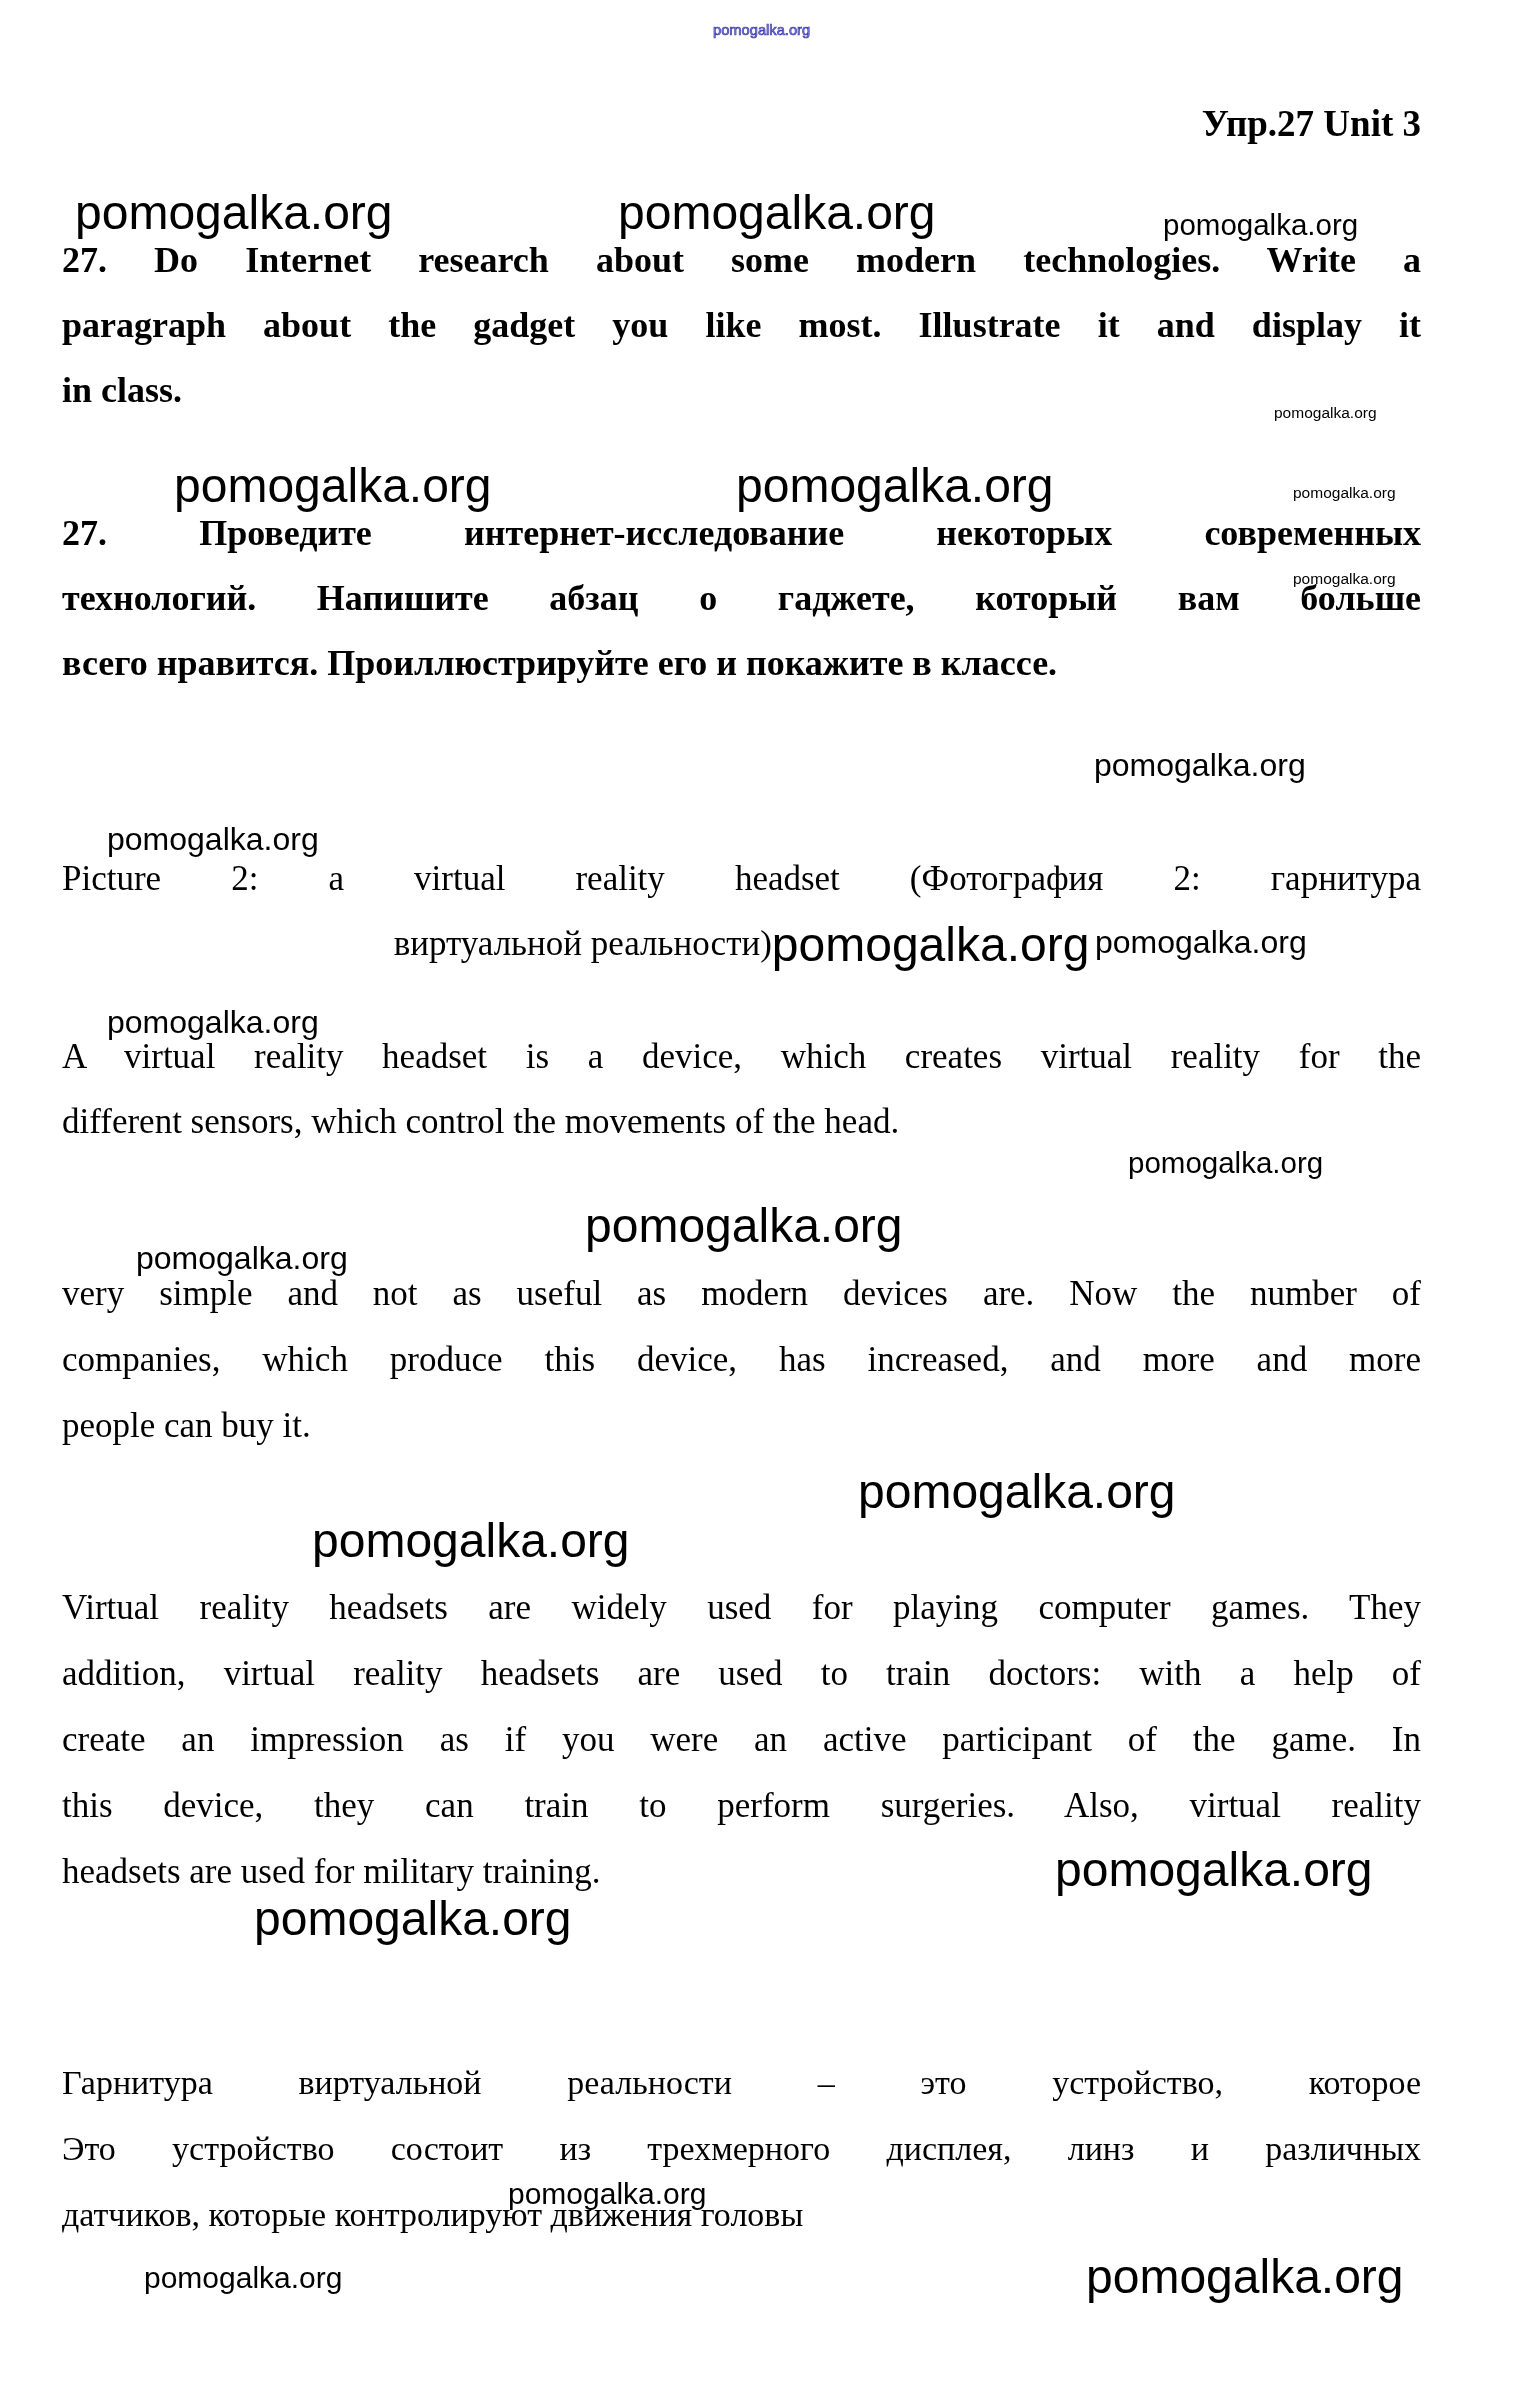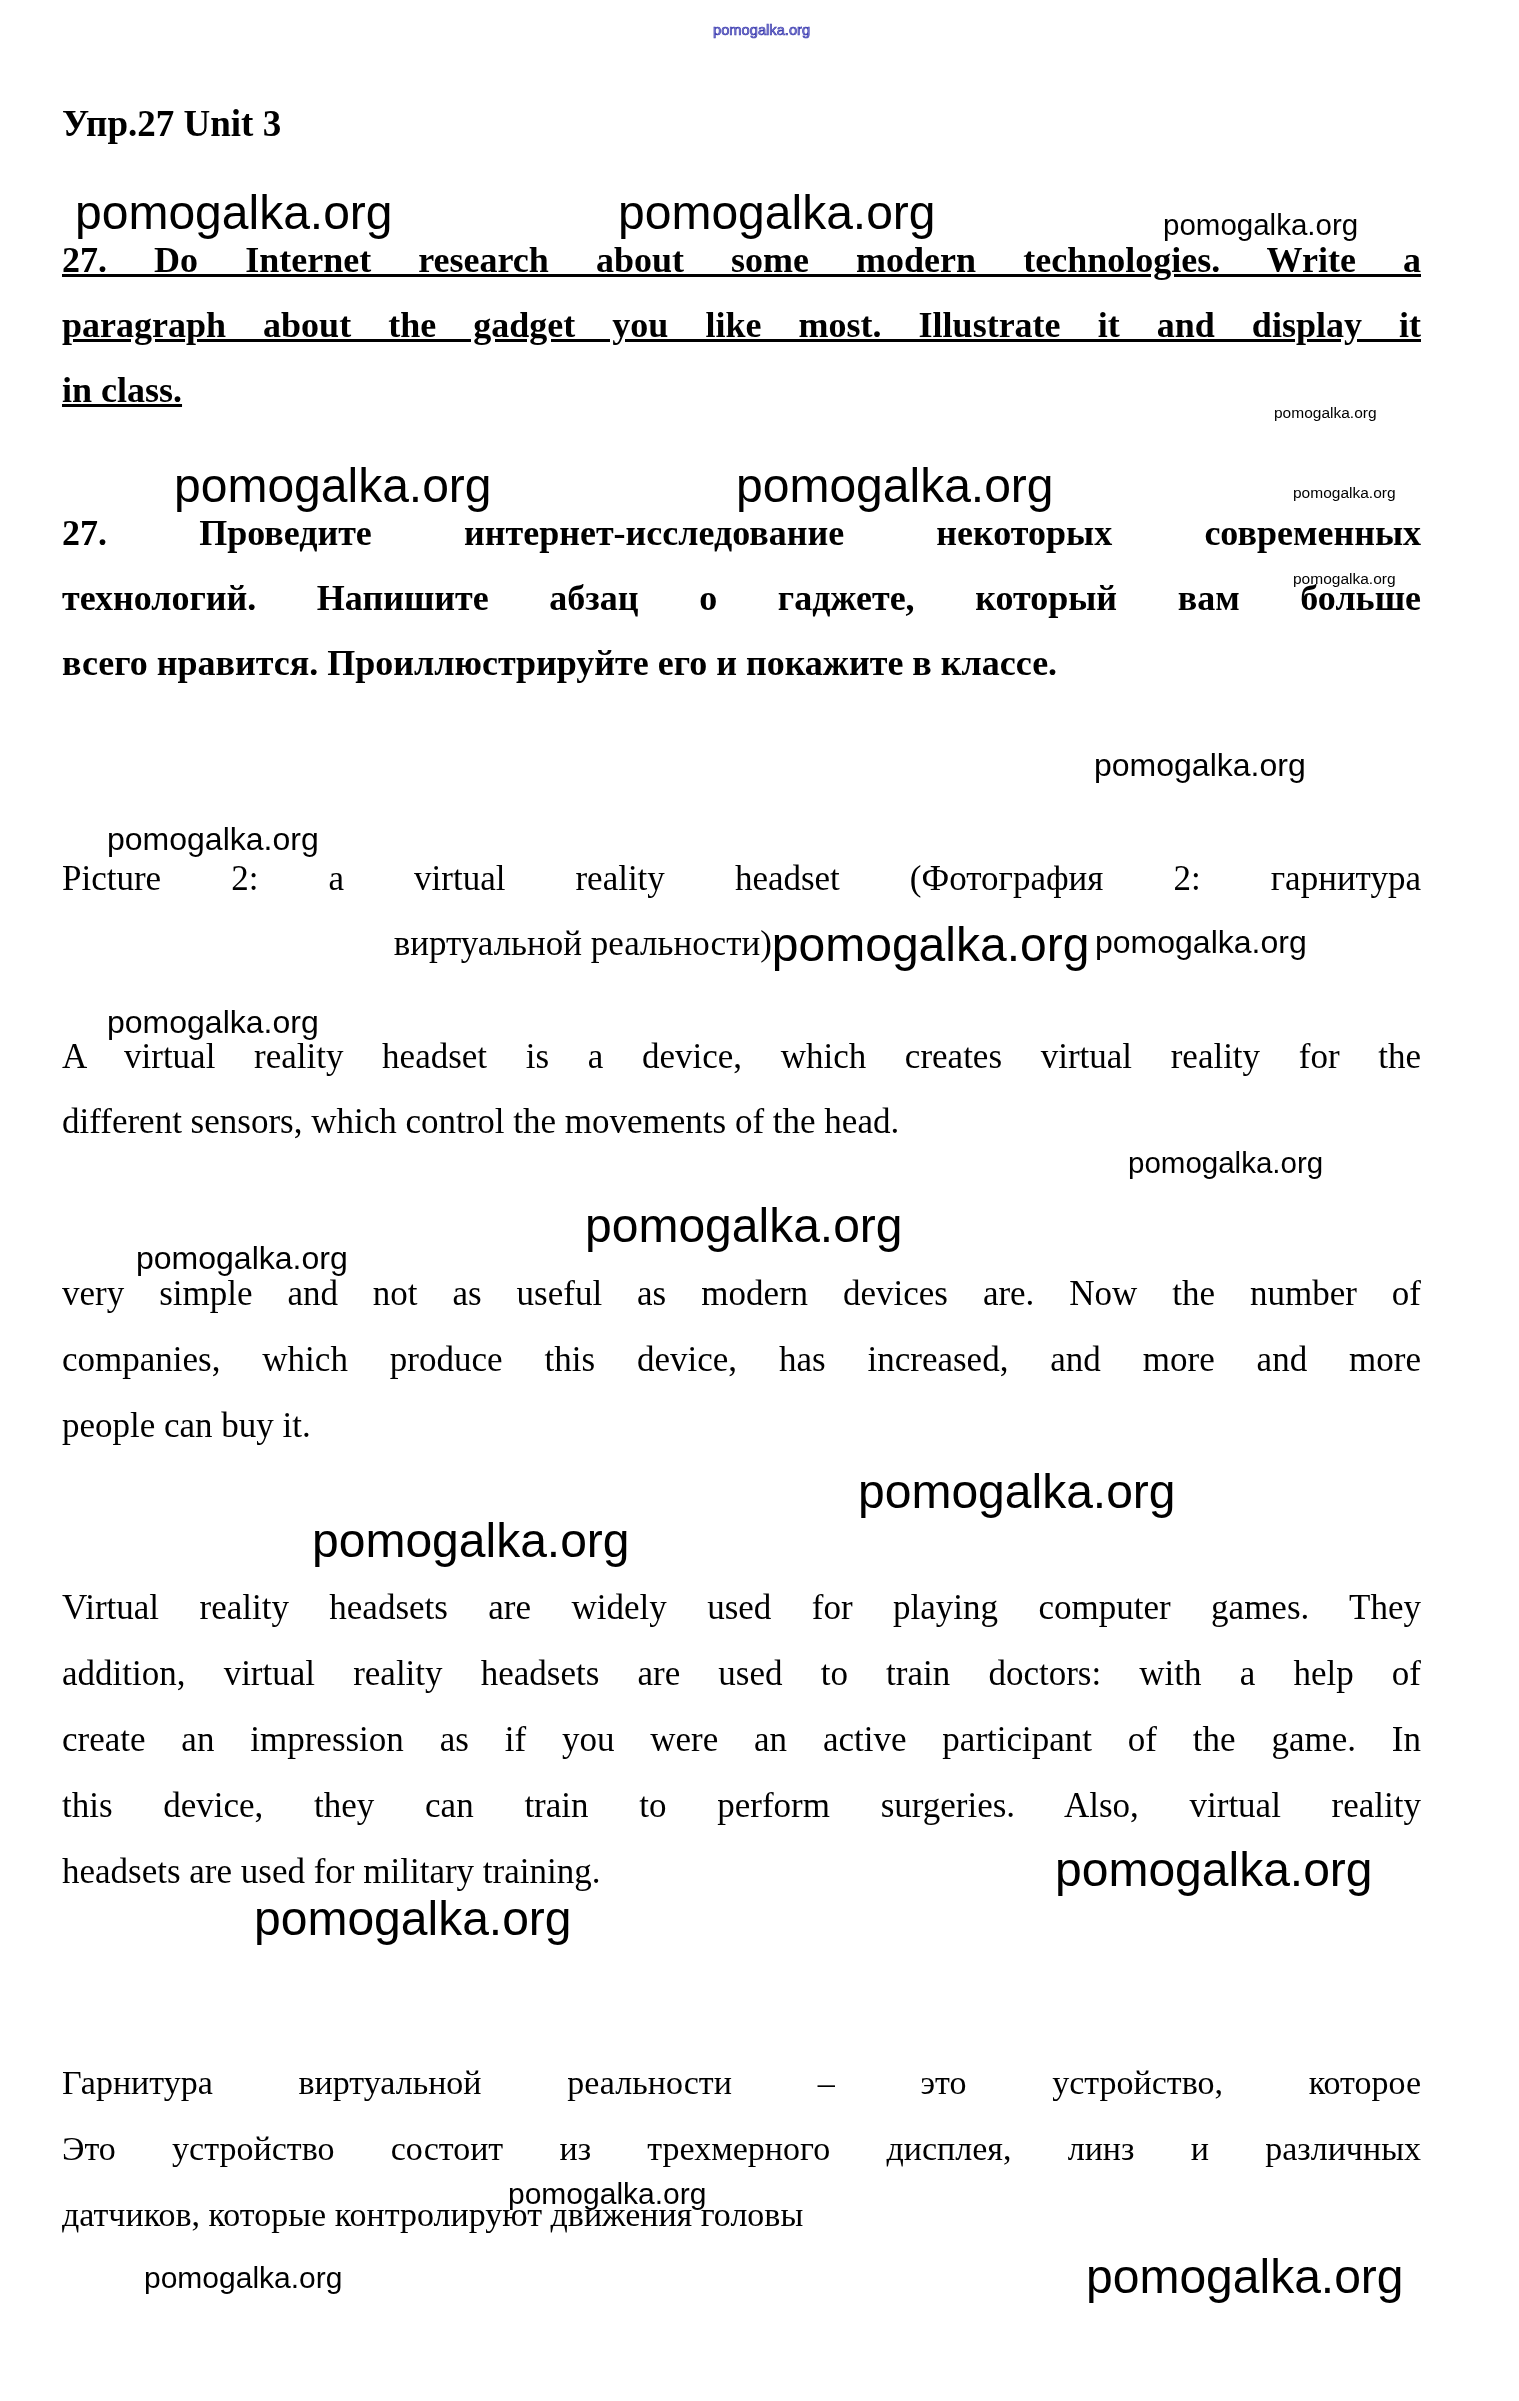--- a/index.html
+++ b/index.html
@@ -7,32 +7,32 @@
     position:relative; width:1520px; height:2401px;
     background:#ffffff; overflow:hidden;
     font-family:"Liberation Serif", serif; color:#000;margin-top:20px;
   }
   
   .tblock { position:absolute; left:62px; width:1359px; }
   .tline { text-align:justify; text-align-last:justify; white-space:normal; }
   .lines .tline:last-child { text-align-last:left; }
   .title {
     position:absolute; left:62px; width:1359px; top:80px;
-    font-size:37px; font-weight:bold; text-align:left; line-height:47px;
+    font-size:37px; font-weight:bold; text-align:right; line-height:47px;
   }
   .task { font-size:36px; font-weight:bold; line-height:65px; }
   .body-en { font-size:35px; font-weight:normal; }
   .caption { top:826px; font-size:35px; line-height:65px; }
   .caption .tline { text-align:justify; text-align-last:justify; }
   .cap2 { white-space:nowrap; }
   .para-a { top:1004px; line-height:65px; }
   .para-b { top:1241px; line-height:66px; }
   .para-c { top:1555px; line-height:66px; }
   .para-ru { top:2030px; font-size:34px; line-height:66px; }
-  .task-en { top:208px;text-decoration:underline; }
+  .task-en { top:208px; }
   .task-ru { top:481px; }
   
   .wm {
     position:absolute; font-family:"Liberation Sans", sans-serif;
     color:#000; white-space:nowrap; line-height:1;
   }
   .wm-g  { font-size:48px; }   
   .wm-m  { font-size:32px; }   
   .wm-s  { font-size:15.5px; }   
   .wm-inline {

